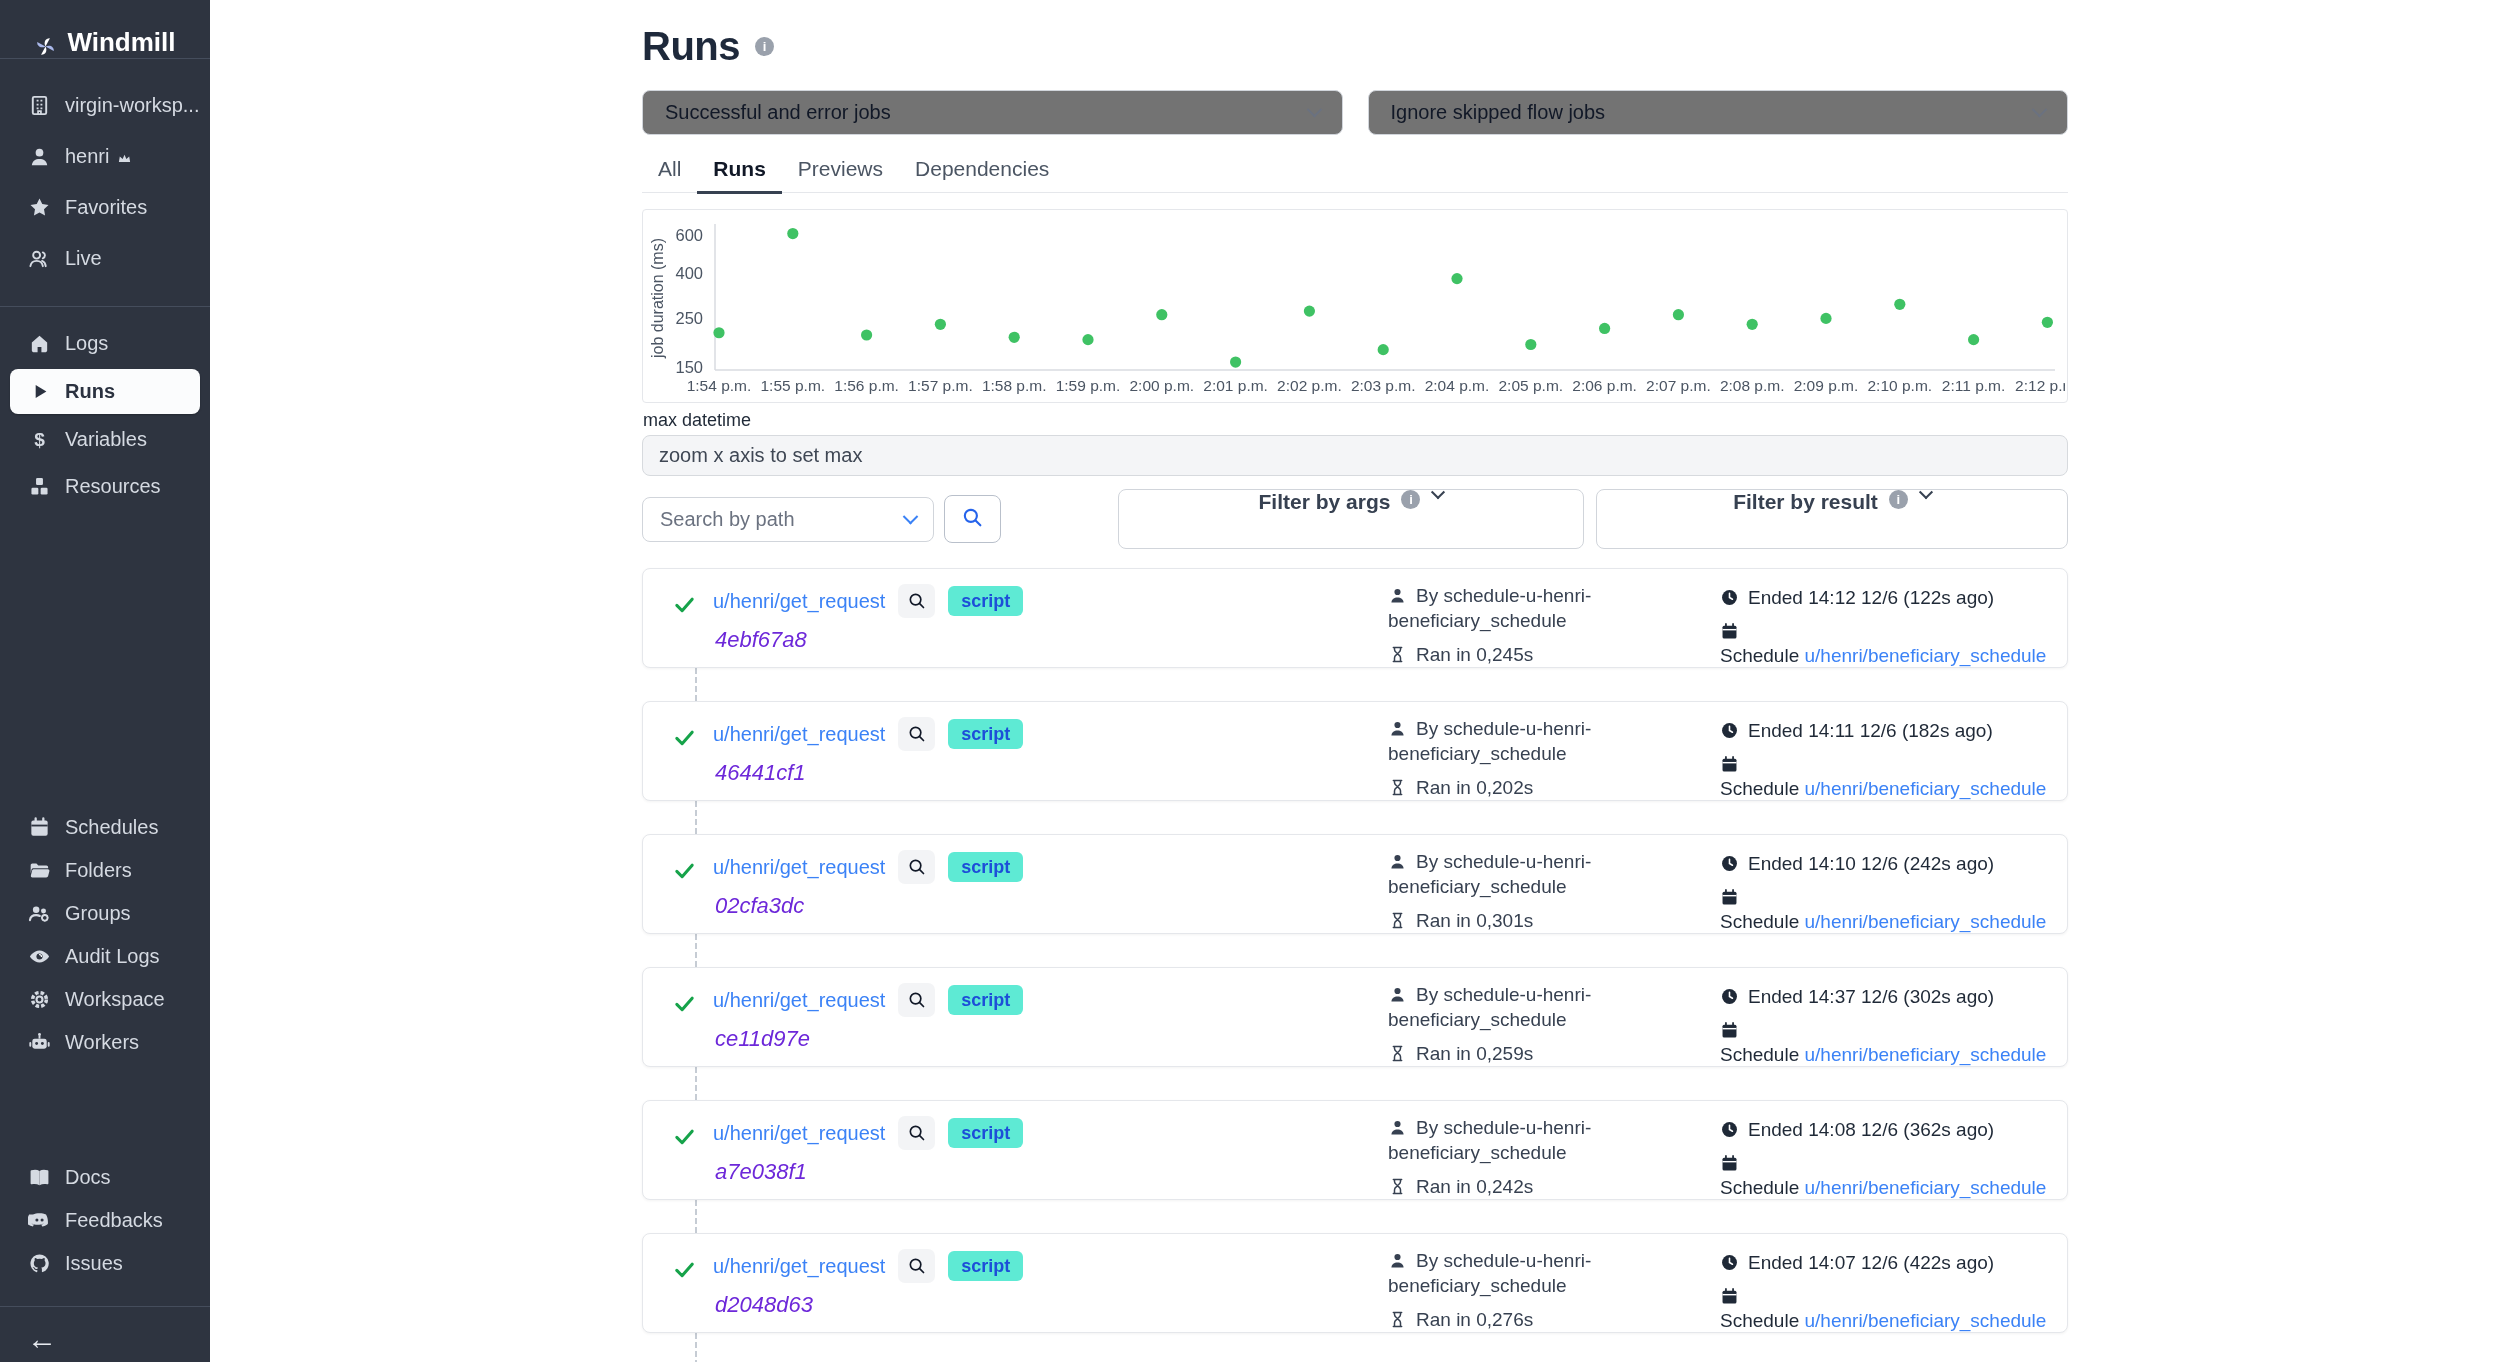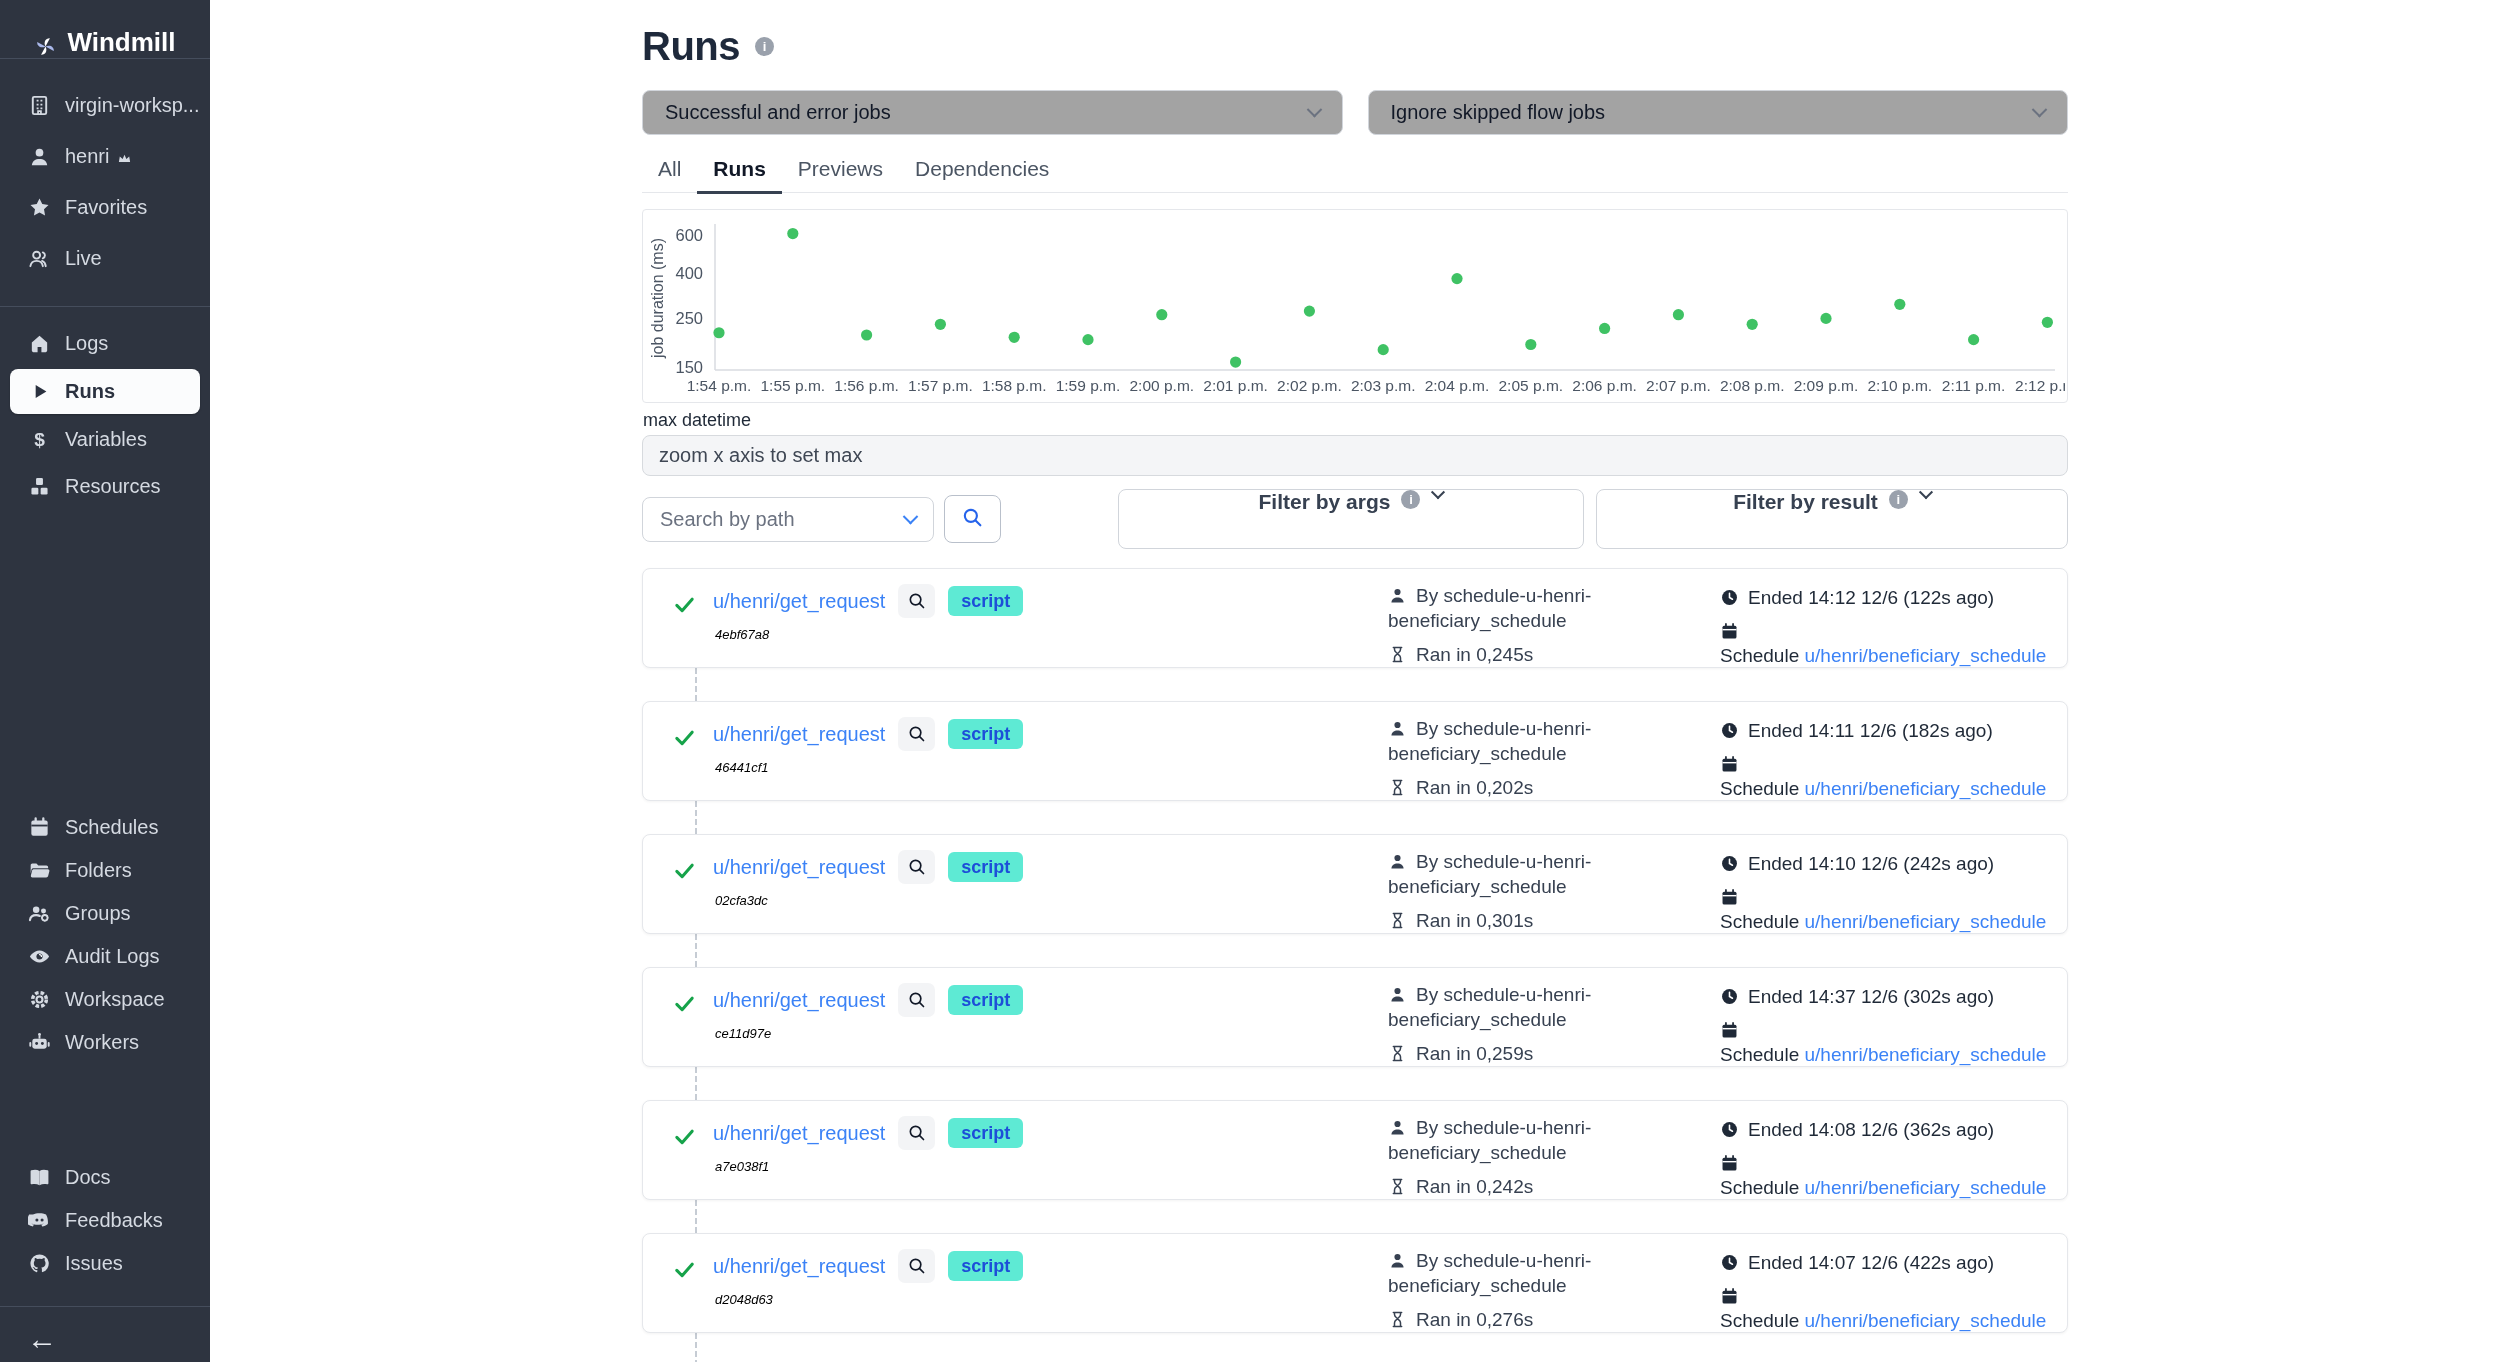--- a/index.html
+++ b/index.html
@@ -35,21 +35,21 @@
   .content { width:1426px; margin:0 auto; padding-top:22px; }
 
   .title-row { display:flex; align-items:center; gap:15px; height:48px; }
   .page-title { font-size:40px; font-weight:bold; color:#1e293b; letter-spacing:-.5px; }
   .info { width:19px; height:19px; border-radius:50%; background:#9aa1ac; color:#fff;
           font-size:13px; font-weight:bold; display:inline-flex; align-items:center;
           justify-content:center; font-style:normal; flex:0 0 19px; }
 
   .dd-row { margin-top:20px; display:flex; gap:25px; }
   .dropdown { flex:1; height:45px; border:1.6px solid #d1d5db; border-radius:8px;
-              background:#a3a3a3; display:flex; align-items:center; padding:0 22px;
+              background:#737373; display:flex; align-items:center; padding:0 22px;
               font-size:20px; color:#111827; cursor:pointer; }
   .chev { width:11px; height:11px; border-right:2.4px solid currentColor;
           border-bottom:2.4px solid currentColor; transform:rotate(45deg) translate(-2px,-2px);
           display:inline-block; }
   .dropdown .chev { margin-left:auto; color:#6b7280; }
 
   .tabs { margin-top:10px; display:flex; border-bottom:1.6px solid #e5e7eb; }
   .tab { padding:12px 16px 10px; font-size:21px; color:#4b5563; cursor:pointer; }
   .tab.active { color:#111827; font-weight:bold; border-bottom:3.4px solid #374151;
                 margin-bottom:-1.6px; }
@@ -86,21 +86,21 @@
               box-shadow:0 1px 3px rgba(0,0,0,.05); position:relative; cursor:pointer; }
   .connector { height:33px; margin-left:53px; width:2px; border-left:2.4px dashed #c6ccd4; }
   .rc-check { position:absolute; left:30px; top:24px; width:23px; height:23px; }
   .rc-main { position:absolute; left:70px; top:15px; display:flex; align-items:center; gap:13px; }
   .rc-path { font-size:20px; color:#3b82f6; text-decoration:none; }
   .rc-chip { width:37px; height:34px; background:#f3f4f6; border-radius:7px;
              display:flex; align-items:center; justify-content:center; cursor:pointer; }
   .rc-chip svg { width:20px; height:20px; }
   .rc-badge { background:#5eead4; color:#1d4ed8; font-size:18px; font-weight:bold;
               padding:6px 13px; border-radius:6px; line-height:1; }
-  .rc-id { position:absolute; left:72px; top:58px; font-size:13px; font-style:italic; color:#000000; }
+  .rc-id { position:absolute; left:72px; top:58px; font-size:22px; font-style:italic; color:#6d28d9; }
   .rc-mid { position:absolute; left:745px; top:14px; font-size:19px; color:#374151; line-height:25px; }
   .rc-right { position:absolute; left:1077px; top:17px; font-size:19px; color:#1f2937; line-height:24px; }
   .ic { width:19px; height:19px; vertical-align:-3px; margin-right:9px; display:inline-block; }
   .rc-row3 { margin-top:9px; }
   .rc-row-sched { margin-top:10px; }
   .rc-sched-link { color:#3b82f6; text-decoration:none; }
 </style>
 </head>
 <body>
 

